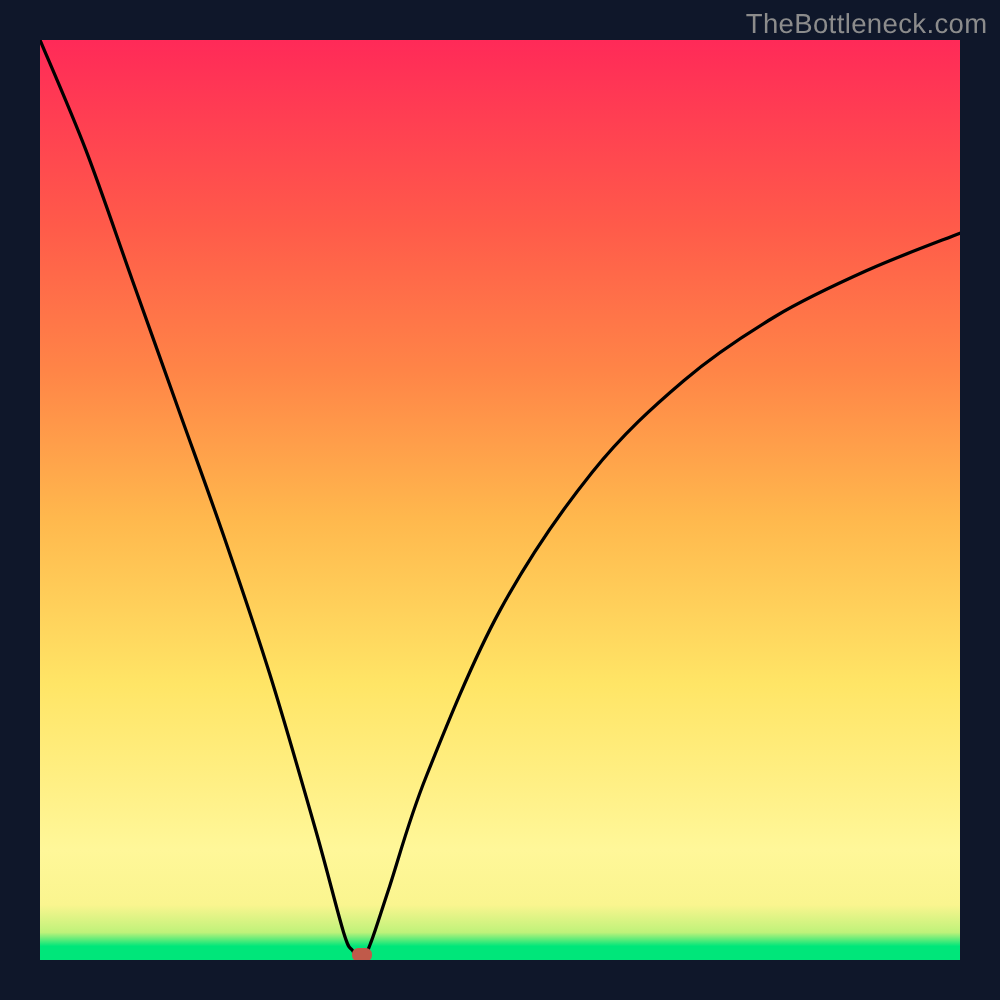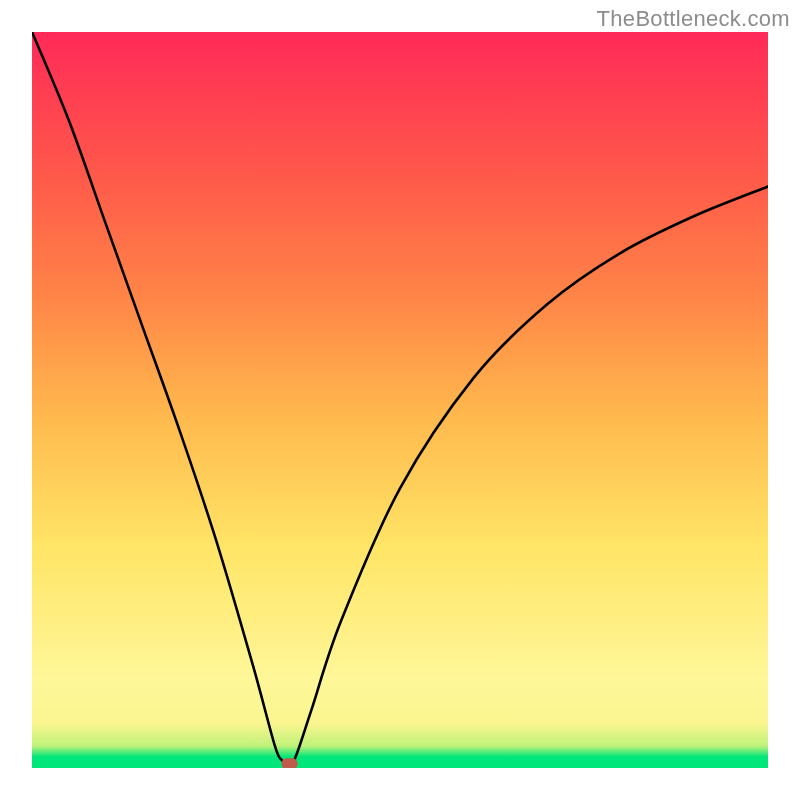--- a/index.html
+++ b/index.html
@@ -7,21 +7,21 @@
     width: 800px;
     height: 800px;
     overflow: hidden;
     background: #000;
     font-family: Arial, Helvetica, sans-serif;
   }
   .chart-container {
     position: relative;
     width: 800px;
     height: 800px;
-    background: #ffffff;
+    background: #0f172a;
   }
   .plot-area {
     position: absolute;
     left: 32px;
     top: 32px;
     width: 736px;
     height: 736px;
     overflow: hidden;
   }
   .gradient-bg {

